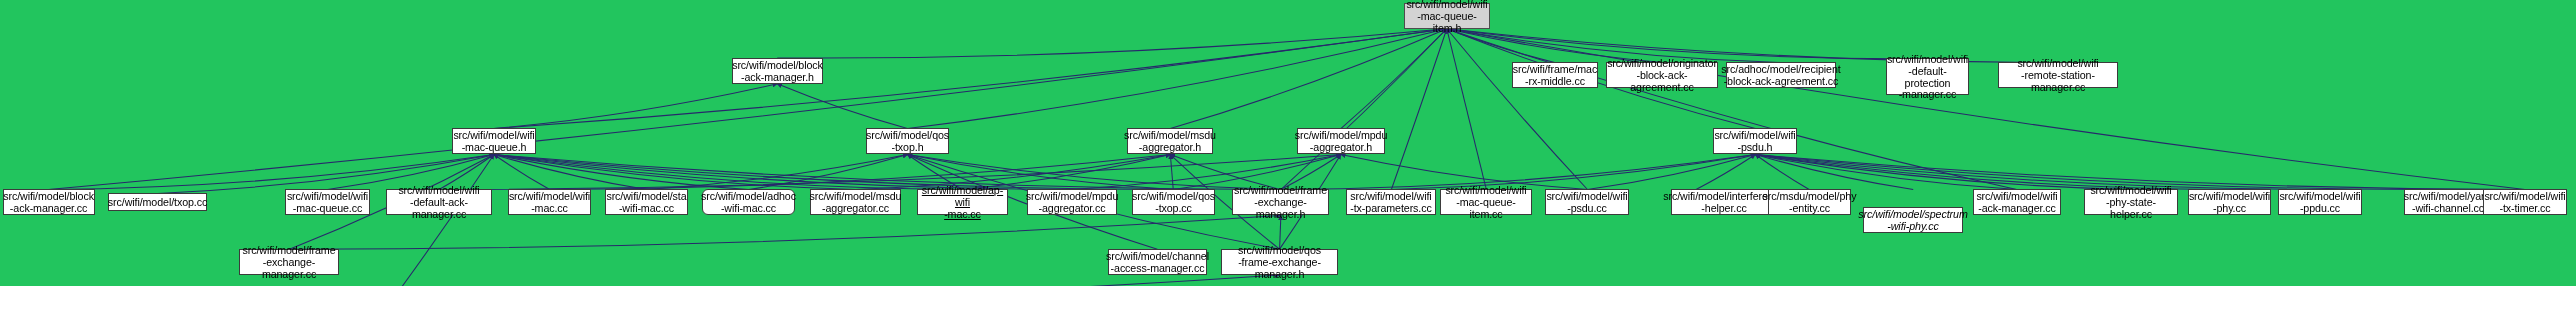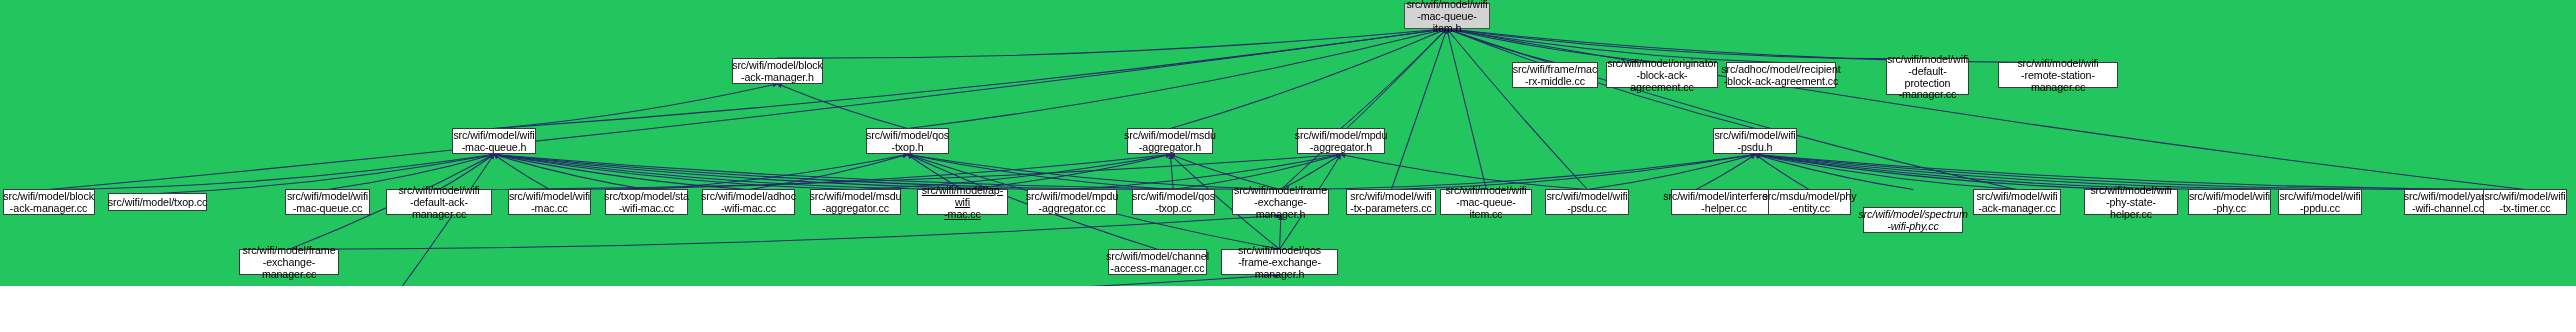--- a/index.html
+++ b/index.html
@@ -158,23 +158,23 @@
 -psdu.h</span></div>
       <div class="node thick" style="left: 2.6px; top: 189px; width: 92px; height: 26px;"><span class="node-label">src/wifi/model/block
 -ack-manager.cc</span></div>
       <div class="node thick" style="left: 108px; top: 193px; width: 99px; height: 17.5px;"><span class="node-label">src/wifi/model/txop.cc</span></div>
       <div class="node thick" style="left: 285px; top: 189px; width: 85px; height: 26px;"><span class="node-label">src/wifi/model/wifi
 -mac-queue.cc</span></div>
       <div class="node thick" style="left: 386px; top: 189px; width: 106px; height: 26px;"><span class="node-label">src/wifi/model/wifi
 -default-ack-manager.cc</span></div>
       <div class="node thick" style="left: 508px; top: 189px; width: 83px; height: 26px;"><span class="node-label">src/wifi/model/wifi
 -mac.cc</span></div>
-      <div class="node thick" style="left: 605px; top: 189px; width: 83px; height: 26px;"><span class="node-label">src/txop/model/sta
+      <div class="node thick" style="left: 605px; top: 189px; width: 83px; height: 26px;"><span class="node-label">src/wifi/model/sta
 -wifi-mac.cc</span></div>
-      <div class="node thick" style="left: 702px; top: 189px; width: 93px; height: 26px;"><span class="node-label">src/wifi/model/adhoc
+      <div class="node thick" style="left: 702px; top: 189px; width: 93px; height: 26px; border-radius: 6px;"><span class="node-label">src/wifi/model/adhoc
 -wifi-mac.cc</span></div>
       <div class="node thick" style="left: 810px; top: 189px; width: 91px; height: 26px;"><span class="node-label">src/wifi/model/msdu
 -aggregator.cc</span></div>
       <div class="node thick" style="left: 917px; top: 189px; width: 91px; height: 26px; text-decoration: underline;"><span class="node-label">src/wifi/model/ap-wifi
 -mac.cc</span></div>
       <div class="node thick" style="left: 1027px; top: 189px; width: 90px; height: 26px;"><span class="node-label">src/wifi/model/mpdu
 -aggregator.cc</span></div>
       <div class="node thick" style="left: 1132px; top: 189px; width: 83px; height: 26px;"><span class="node-label">src/wifi/model/qos
 -txop.cc</span></div>
       <div class="node thick" style="left: 1232px; top: 189px; width: 97px; height: 26px;"><span class="node-label">src/wifi/model/frame

